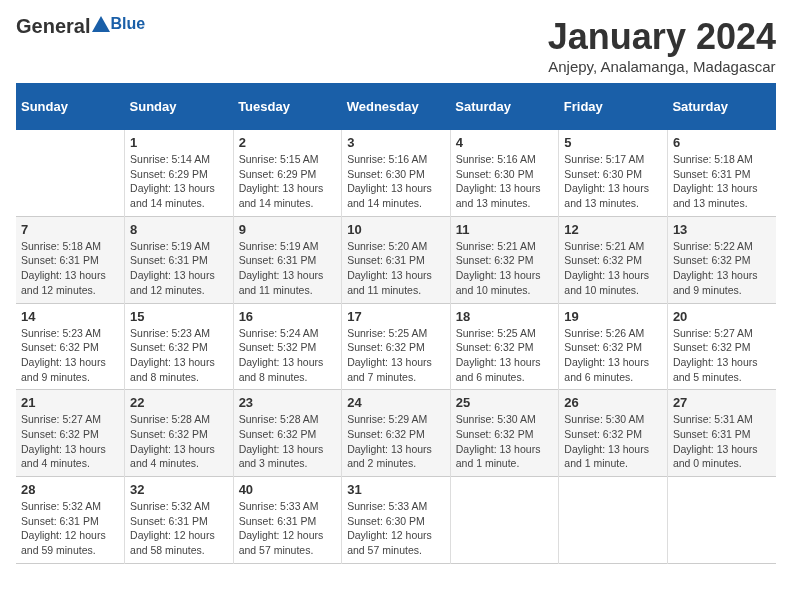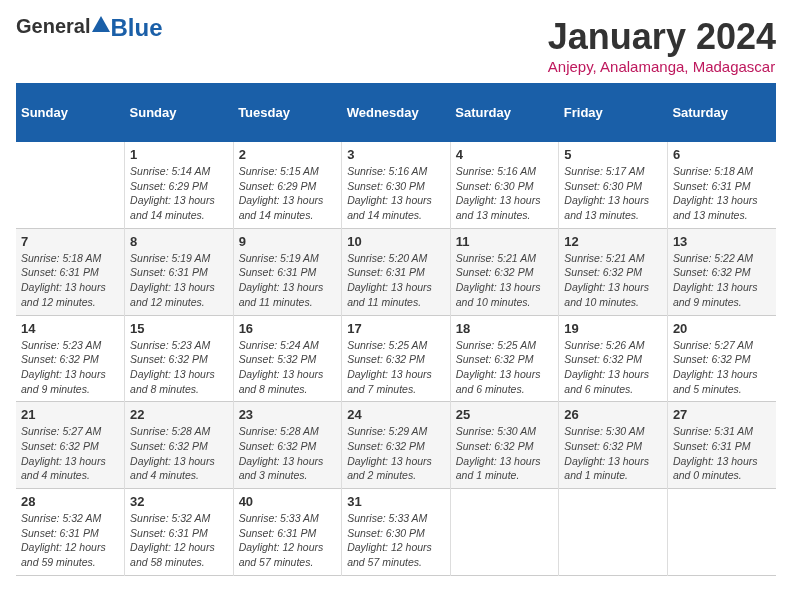--- a/index.html
+++ b/index.html
@@ -20,51 +20,51 @@
       display: flex;
       align-items: flex-start;
     }
     .logo-text-general {
       font-size: 20px;
       font-weight: bold;
       color: #333;
       line-height: 1;
     }
     .logo-text-blue {
-      font-size: 24px;
+      font-size: 16px;
       font-weight: bold;
       color: #1a5fa8;
       line-height: 1;
     }
     .logo-row {
       display: flex;
       align-items: center;
     }
     .title-section {
-      text-align: left;
+      text-align: center;
     }
     .cal-title {
       font-size: 36px;
       font-weight: bold;
       color: #333;
     }
     .cal-subtitle {
       font-size: 15px;
-      color: #be185d;
+      color: #404040;
     }
     table {
       width: 100%;
       border-collapse: collapse;
       font-size: 11px;
     }
     thead tr th {
       background-color: #1a5fa8;
       color: #fff;
       text-align: left;
-      padding: 22px 5px;
+      padding: 16px 5px;
       font-size: 13px;
       font-weight: bold;
     }
     tbody tr {
       border-bottom: 1px solid #ccc;
     }
     tbody tr:nth-child(even) {
       background: #f5f5f5;
     }
     tbody tr td {
@@ -81,21 +81,20 @@
       font-weight: bold;
       font-size: 13px;
       color: #333;
       display: block;
       margin-bottom: 2px;
     }
     .day-detail {
       color: #444;
       font-size: 10.5px;
       line-height: 1.4;
-      font-style: italic;
     }
   </style>
 </head>
 <body>
 
 <div class="header">
   <div class="logo">
     <div class="logo-row">
       <span class="logo-text-general">General</span>
       <span style="display:inline-block; margin-left:2px; vertical-align:middle;">

